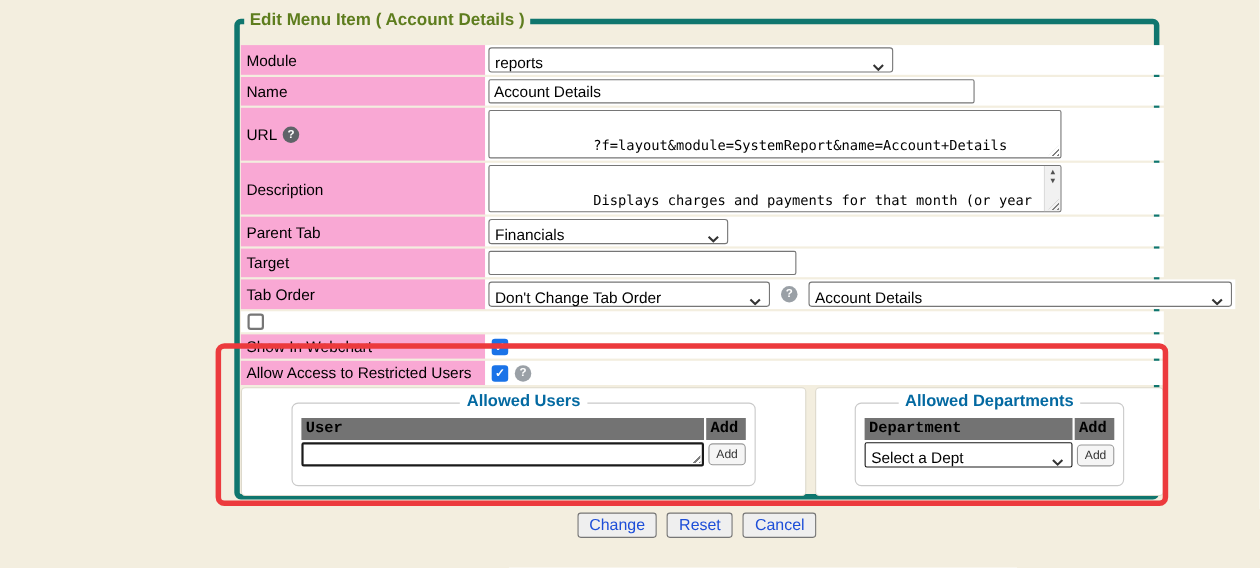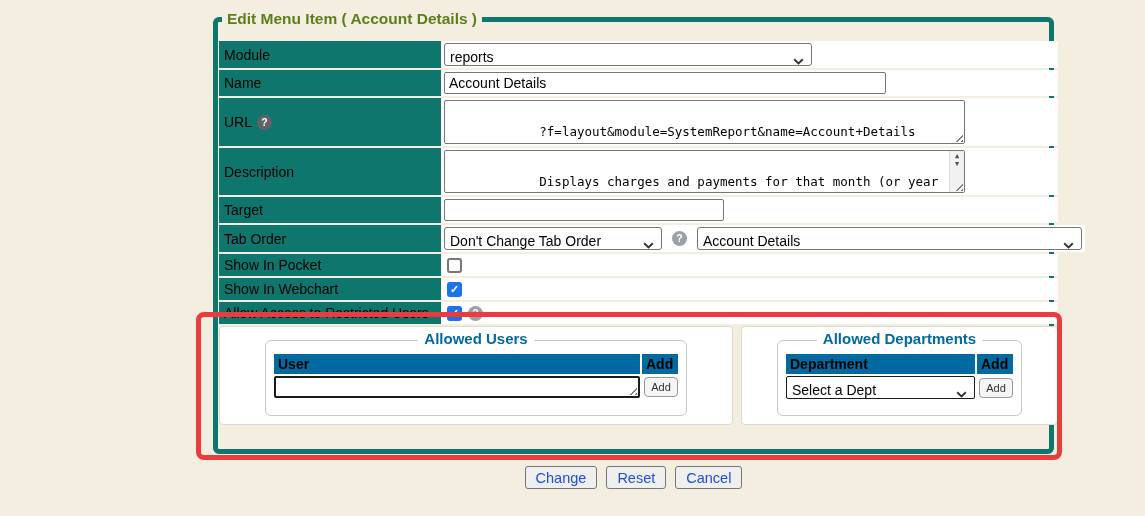--- a/index.html
+++ b/index.html
@@ -14,21 +14,21 @@
     border:5px solid #0f766e; border-radius:6px; box-sizing:border-box;
   }
   .panel-title {
     position:absolute; left:4px; top:-12px; padding:0 5px;
     background:#f3eedf; font-size:15.5px; font-weight:bold; color:#5e7d1e;
     white-space:nowrap;
   }
   .rows { position:absolute; left:1px; top:19px; width:839px; }
   .row { display:flex; margin-bottom:2px; }
   .lbl {
-    width:217px; background:#0f766e; padding:3px 0 3px 5px;
+    width:217px; background:#f9a8d4; padding:3px 0 3px 5px;
     display:flex; align-items:center; flex:none; gap:5px;
   }
   .val {
     flex:1; background:#ffffff; padding:2px 3px;
     display:flex; align-items:center; gap:10px;
   }
   .val.top { align-items:flex-start; }
   
   .tinput {
     border:1px solid #767676; border-radius:2px; height:20px;
@@ -89,21 +89,21 @@
   .subfs.depts { width:245px; height:76px; }
   .subfs-title {
     position:absolute; top:-11px; left:0; right:0; text-align:center;
   }
   .subfs-title span {
     background:#fff; padding:0 6px; font-size:15px; font-weight:bold; color:#0369a1;
   }
   .inner { margin:13px 8px 0 8px; }
   .hdr-row { display:flex; gap:2px; margin-bottom:2px; }
   .hdr {
-    background:#0369a1; font-weight:bold; padding:2px 4px; box-sizing:border-box;
+    background:#737373; font-weight:bold; padding:2px 4px; box-sizing:border-box;font-family:Liberation Mono, monospace;
   }
   .hdr.grow { flex:1; }
   .hdr.addcol { width:36px; flex:none; }
   .ctl-row { display:flex; gap:4px; align-items:center; }
   .user-input {
     position:relative; flex:1; height:22px; border:2px solid #1b1b1b; border-radius:2px;
     background:#fff; box-sizing:border-box;
   }
   .btn-small {
     flex:none; width:32px; height:18px; font-size:11px; color:#333;
@@ -181,49 +181,59 @@
             <span class="scrollcol">
               <span class="arr">▲</span>
               <span class="arr">▼</span>
               <span class="spacer"></span>
             </span>
             <span class="grip" style="z-index:2;"></span>
           </div>
         </div>
       </div>
 
+      <div class="row">
+        <div class="lbl">Parent Tab</div>
+        <div class="val">
+          <div class="sel" style="width:218px;">
+            <span>Financials</span>
+            <svg class="chev" width="11" height="7" viewBox="0 0 11 7">
+                <path d="M1.2 1.2 L5.5 5.4 L9.8 1.2" stroke="#333" stroke-width="1.9" fill="none"></path>
+              </svg>
+          </div>
+        </div>
+      </div>
 
       <div class="row">
         <div class="lbl">Target</div>
         <div class="val">
           <input class="tinput" style="width: 270px;" value="">
         </div>
       </div>
 
       <div class="row">
         <div class="lbl">Tab Order</div>
         <div class="val">
-          <div class="sel" style="width:218px;gap:24px;">
+          <div class="sel" style="width:256px;gap:24px;">
             <span>Don't Change Tab Order</span>
             <svg class="chev" width="11" height="7" viewBox="0 0 11 7">
                 <path d="M1.2 1.2 L5.5 5.4 L9.8 1.2" stroke="#333" stroke-width="1.9" fill="none"></path>
               </svg>
           </div>
           <span class="help gray">?</span>
           <div class="sel" style="width:385px;">
             <span>Account Details</span>
             <svg class="chev" width="11" height="7" viewBox="0 0 11 7">
                 <path d="M1.2 1.2 L5.5 5.4 L9.8 1.2" stroke="#333" stroke-width="1.9" fill="none"></path>
               </svg>
           </div>
         </div>
       </div>
 
       <div class="row">
-        <div class="lbl">Show In Pocket</div>
         <div class="val" style="padding-left:6px;">
           <span class="checkbox unchecked"></span>
         </div>
       </div>
 
       <div class="row">
         <div class="lbl">Show In Webchart</div>
         <div class="val" style="padding-left:6px;">
           <span class="checkbox checked">
             <span>✓</span>

